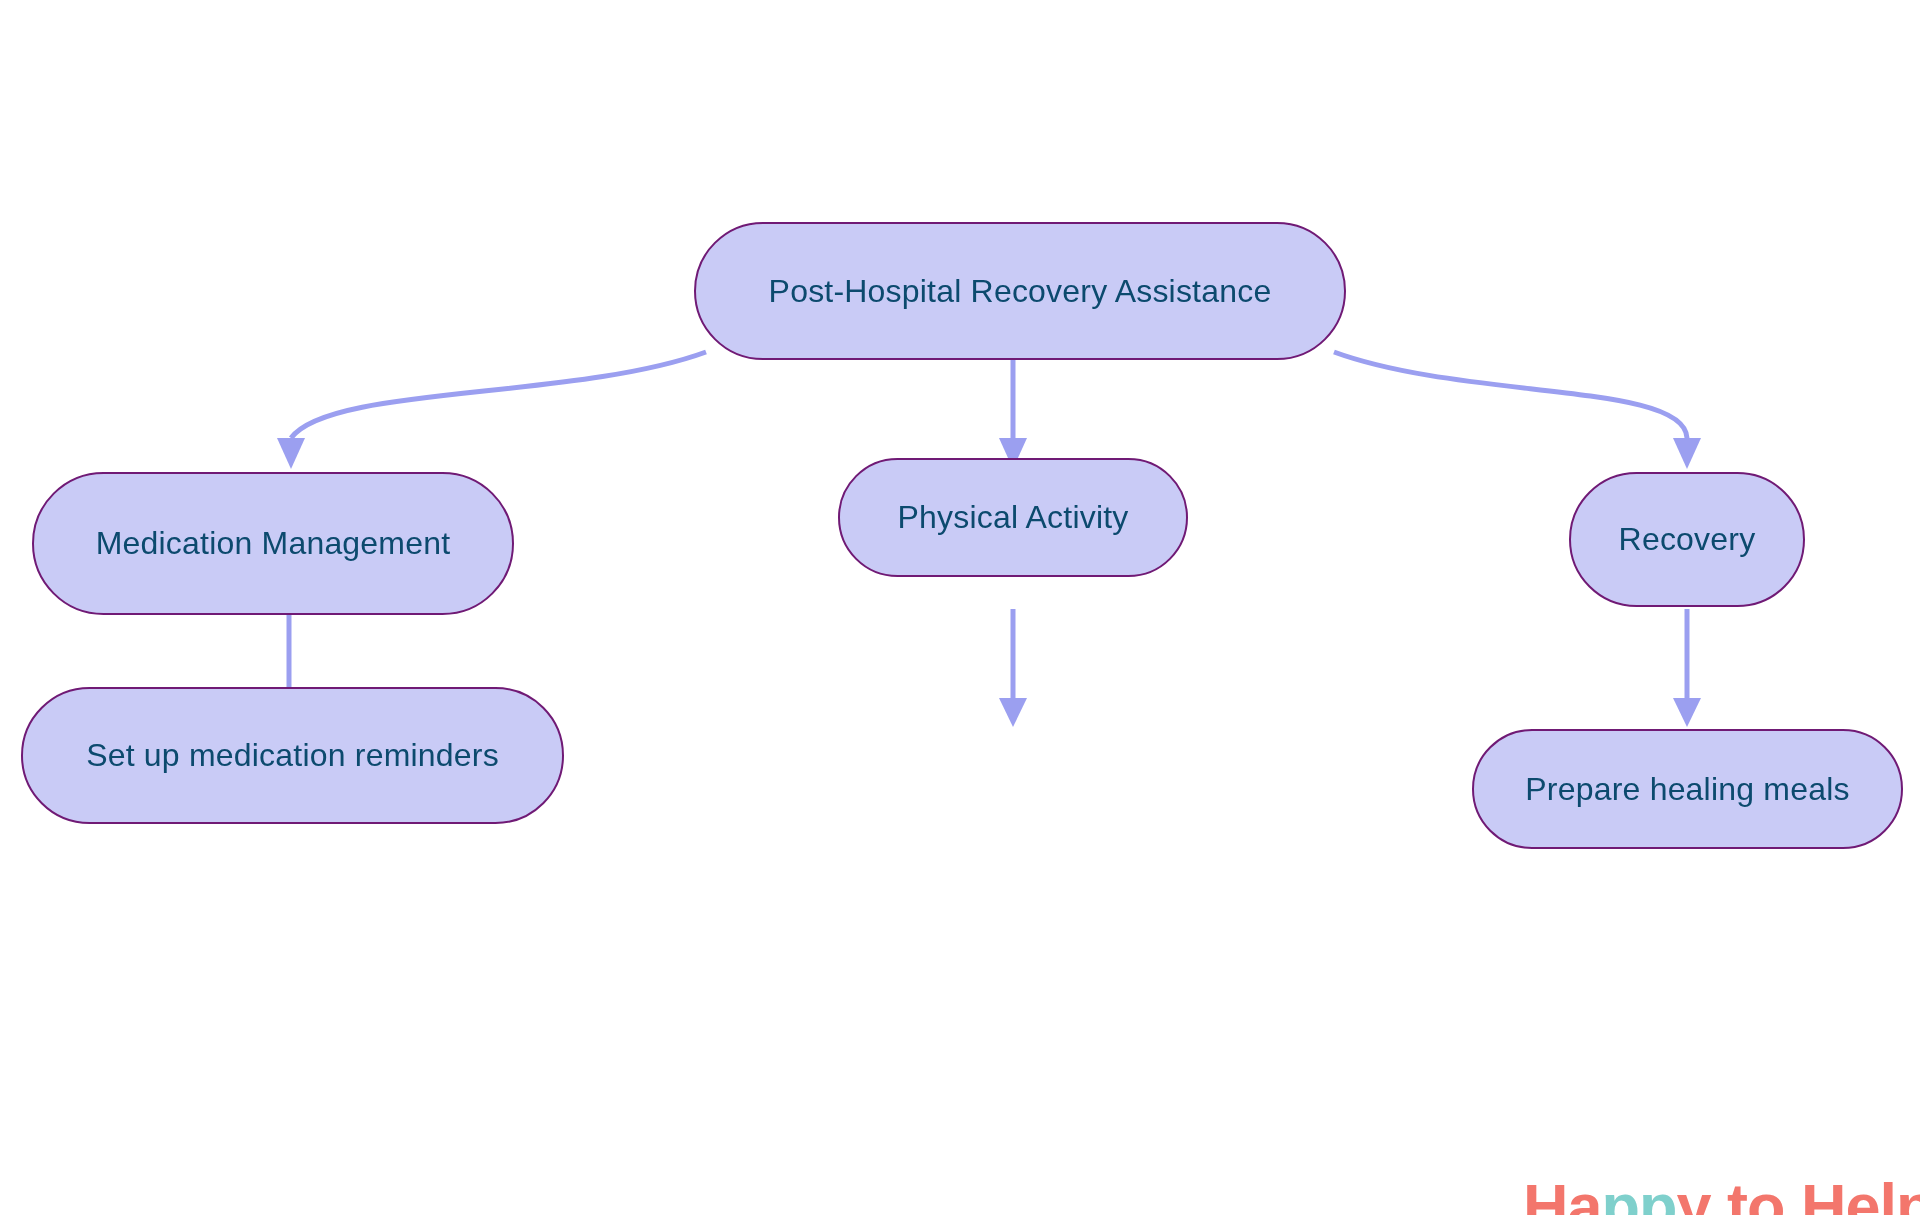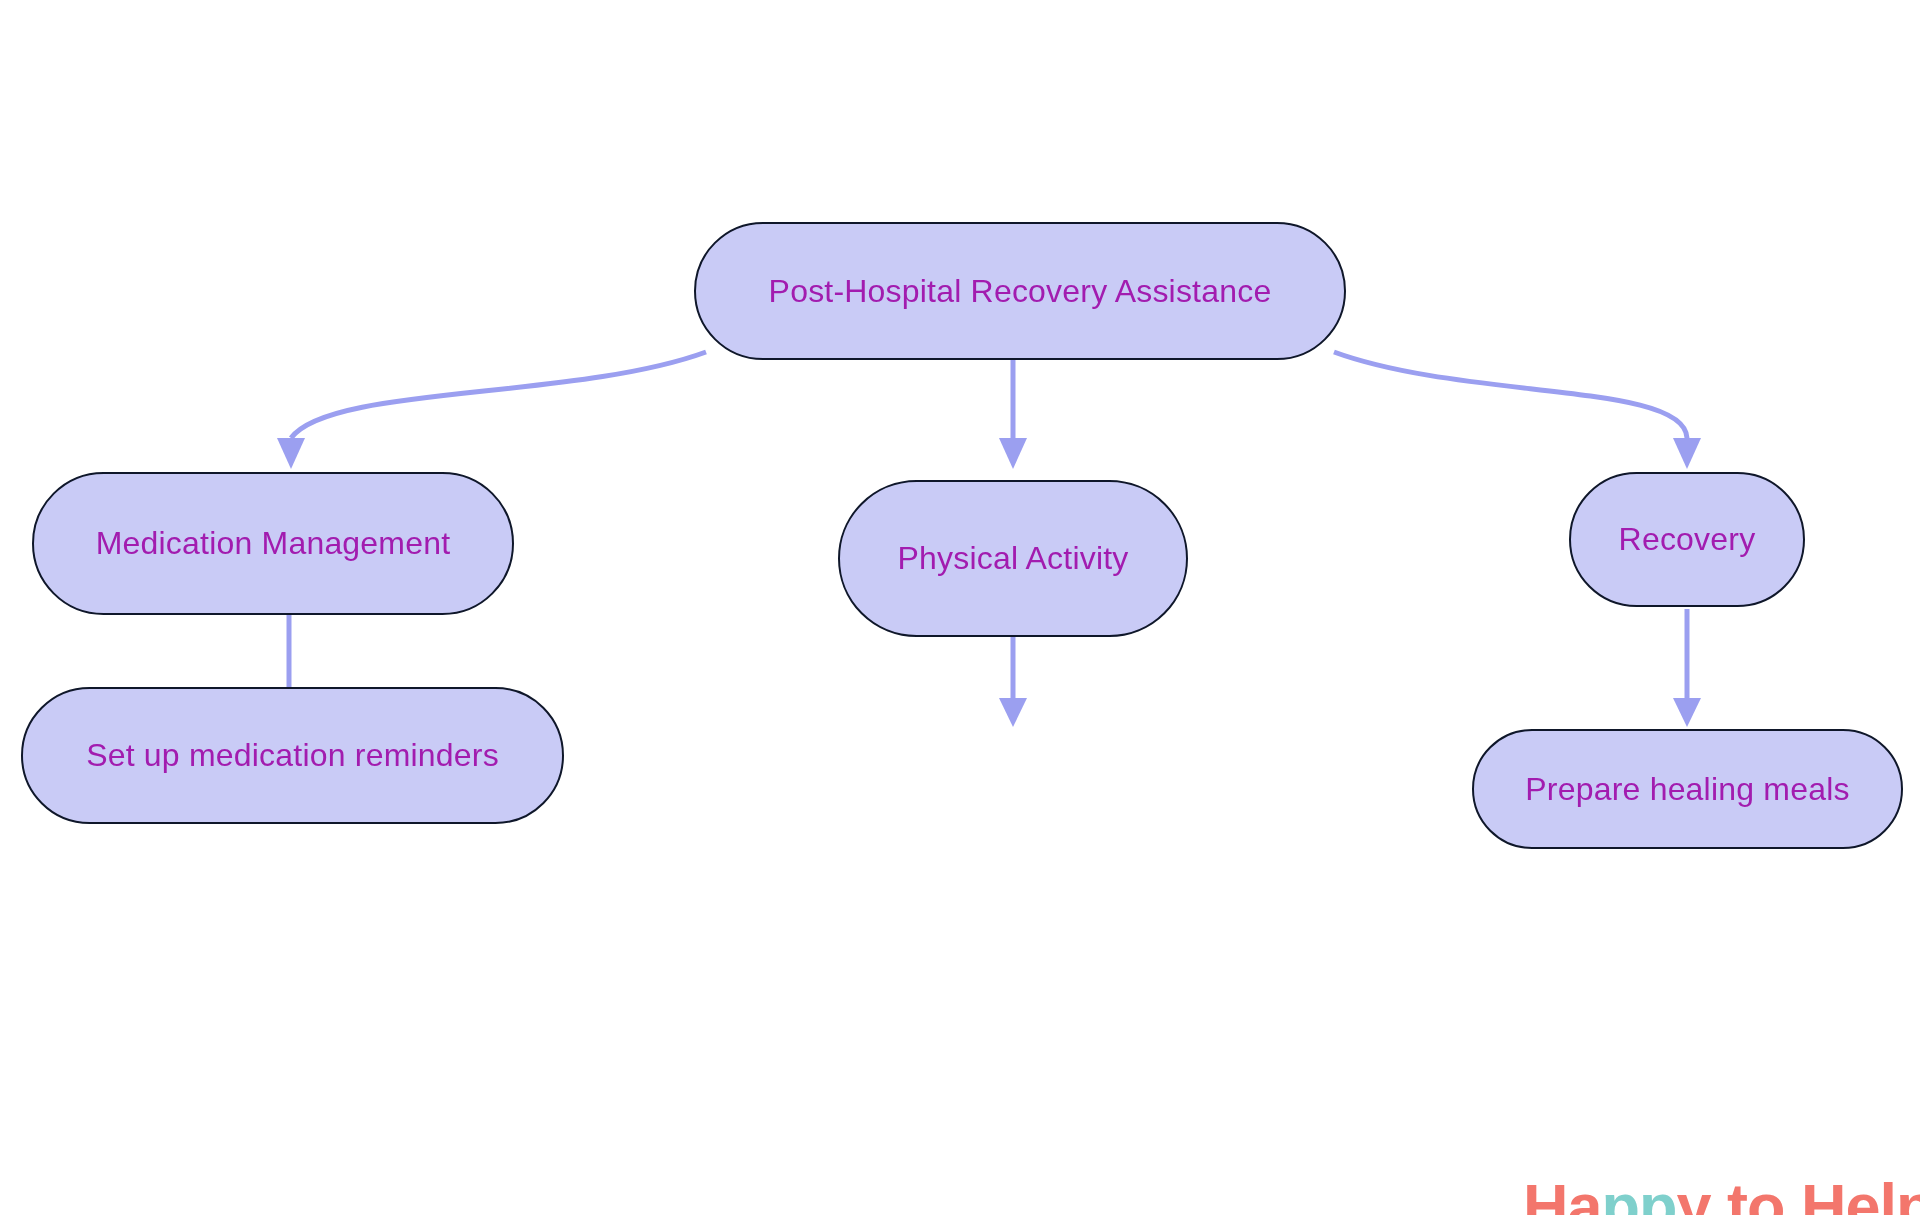--- a/index.html
+++ b/index.html
@@ -22,30 +22,30 @@
     width: 1920px;
     height: 1215px;
   }
   .node {
     position: absolute;
     box-sizing: border-box;
     display: flex;
     align-items: center;
     justify-content: center;
     background: #c9cbf6;
-    border: 2px solid #0f172a;
+    border: 2px solid #701a75;
     border-radius: 200px;
-    color: #a21caf;
+    color: #0c4a6e;
     font-size: 32px;
     white-space: nowrap;
     letter-spacing: 0.2px;
   }
   .node-root     { left: 694px;  top: 222px; width: 652px; height: 138px; }
   .node-med      { left: 32px;   top: 472px; width: 482px; height: 143px; }
-  .node-phys     { left: 838px;  top: 480px; width: 350px; height: 157px; }
+  .node-phys     { left: 838px;  top: 458px; width: 350px; height: 119px; }
   .node-nutr     { left: 1569px; top: 472px; width: 236px; height: 135px; }
   .node-setup    { left: 21px;   top: 687px; width: 543px; height: 137px; }
   .node-encour   { left: 674px;  top: 729px; width: 688px; height: 137px; }
   .node-prepare  { left: 1472px; top: 729px; width: 431px; height: 120px; }
 
   .logo {
     position: absolute;
     left: 1424px;
     top: 1112px;
     width: max-content;

